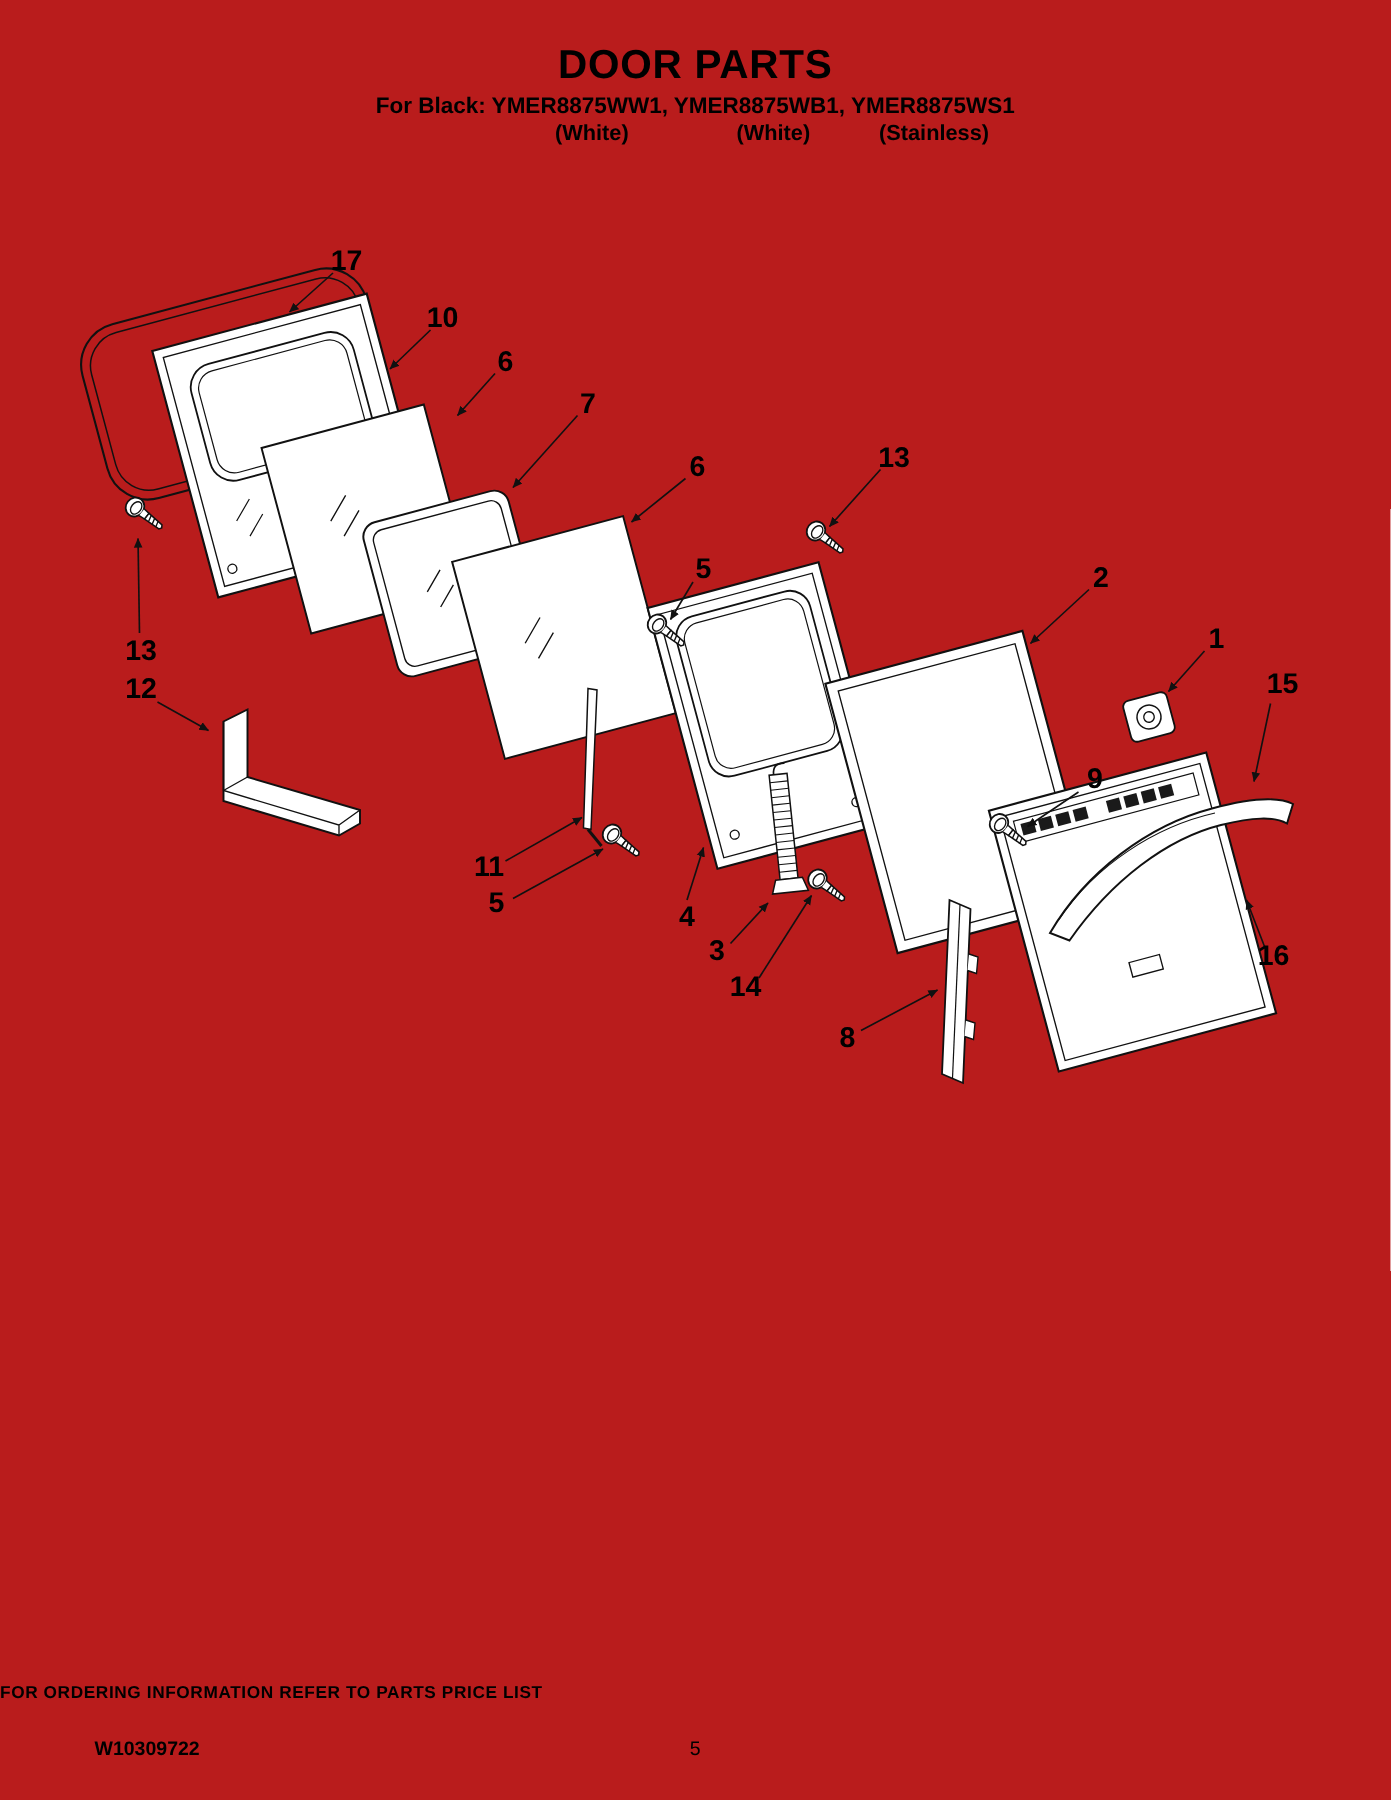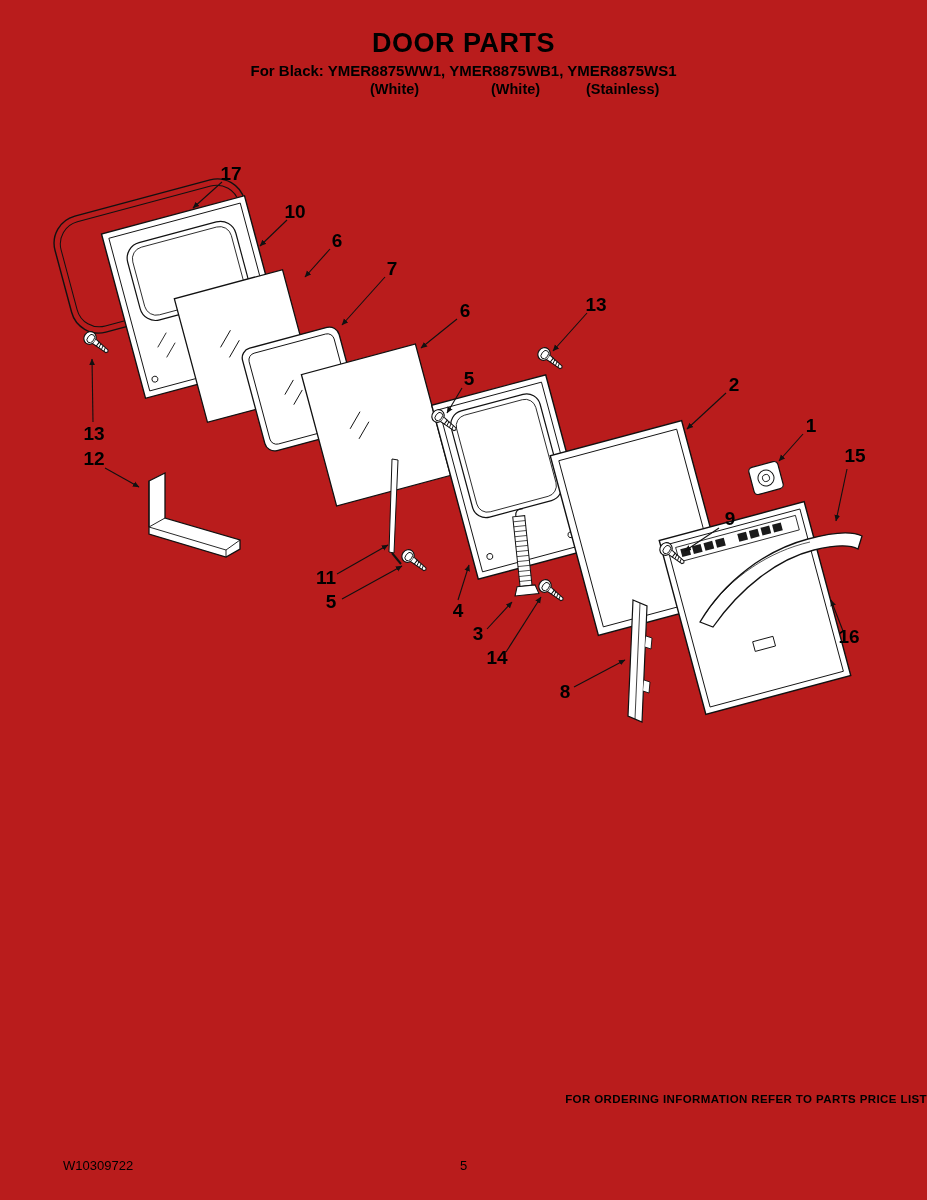--- a/index.html
+++ b/index.html
@@ -6,23 +6,23 @@
   .page{position:relative;width:927px;height:1200px;background:#b91c1c;overflow:hidden;
         font-family:"Liberation Sans",sans-serif;color:#000;}
   .title{position:absolute;top:28px;left:0;width:100%;margin:0;text-align:center;
          font-size:27px;font-weight:bold;letter-spacing:.5px;}
   .models{position:absolute;top:62px;left:0;width:100%;text-align:center;
           font-size:15px;font-weight:bold;}
   .finish{position:absolute;top:81px;font-size:14.5px;font-weight:bold;}
   .finish.white{left:370px;}
   .finish.black{left:491px;}
   .finish.stainless{left:586px;text-align:center;}
-  .footer-note{position:absolute;top:1093px;left:0;width:100%;text-align:right;
+  .footer-note{position:absolute;top:1123px;left:0;width:100%;text-align:left;
                font-size:11.5px;font-weight:bold;letter-spacing:.4px;}
-  .doc-number{position:absolute;top:1158px;left:63px;font-size:13px;}
+  .doc-number{position:absolute;top:1158px;left:63px;font-size:13px;font-weight:bold;}
   .page-number{position:absolute;top:1158px;left:0;width:100%;text-align:center;font-size:13px;}
   svg.diagram{position:absolute;left:0;top:0;}
   .callout{font-family:"Liberation Sans",sans-serif;font-size:19px;font-weight:bold;
            fill:#000;text-anchor:middle;}
 </style>
 </head>
 <body>
 
 <div class="page">
 

